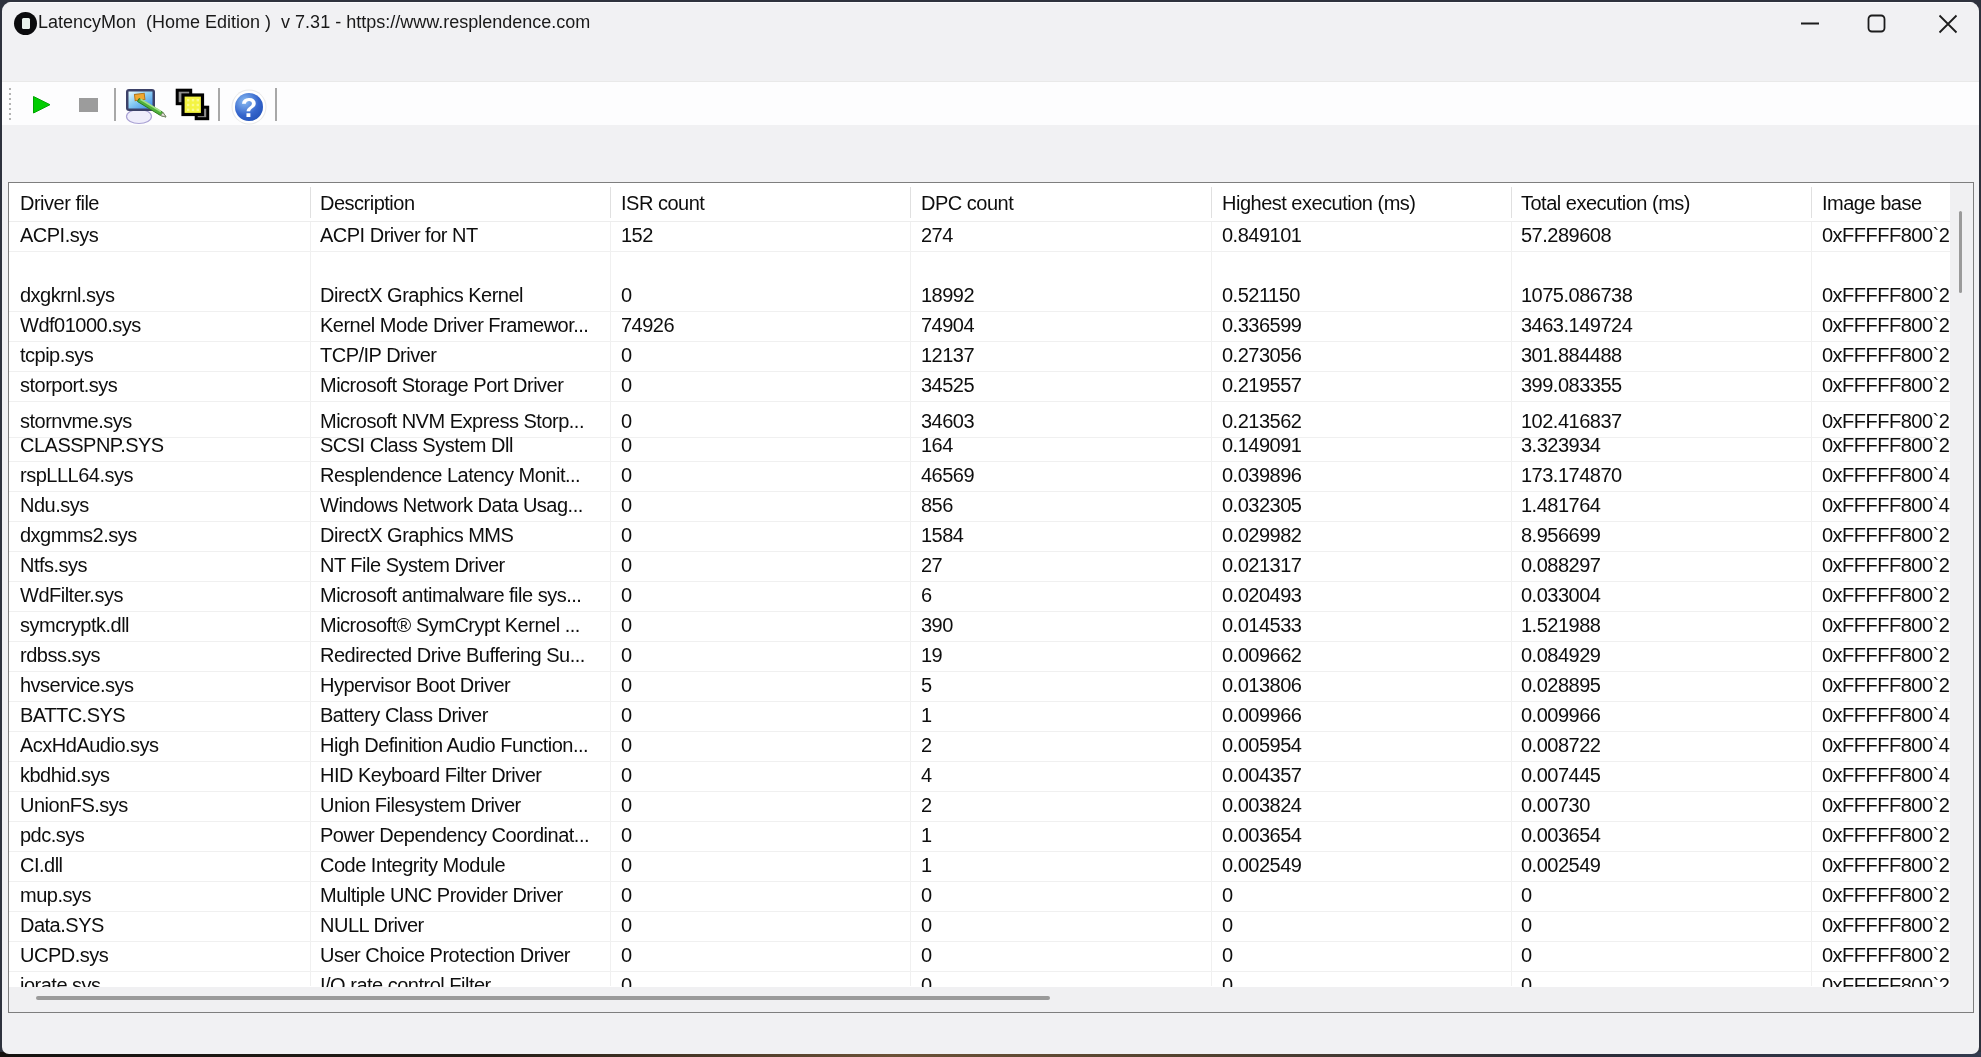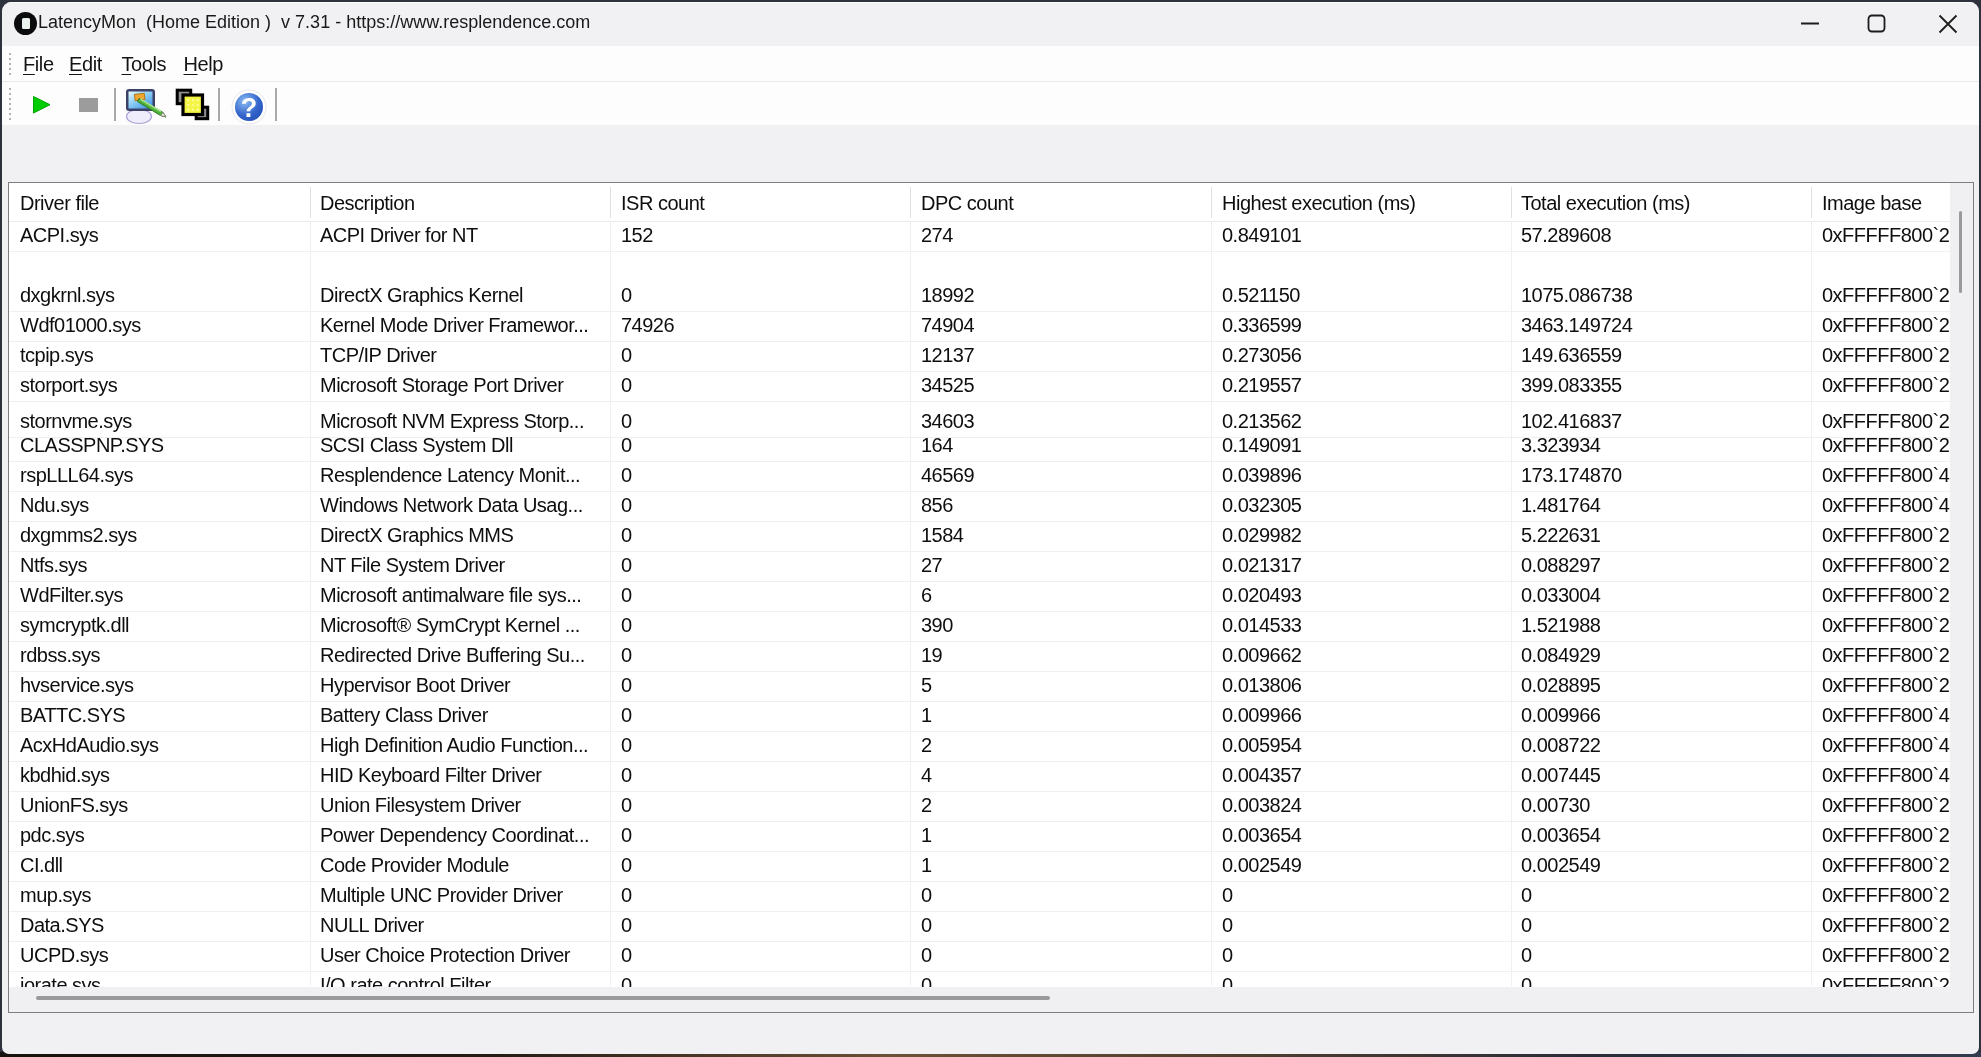--- a/index.html
+++ b/index.html
@@ -82,27 +82,20 @@
       <line x1="14" y1="21.5" x2="32" y2="21.5" stroke="#1c1c1c" stroke-width="1.8"></line>
     </svg>
     <svg class="capbtn" style="right:80px" viewBox="0 0 46 44">
       <rect x="15.5" y="13.5" width="16" height="16" rx="3.4" fill="none" stroke="#1c1c1c" stroke-width="1.8"></rect>
     </svg>
     <svg class="capbtn" style="right:8px" viewBox="0 0 46 44">
       <path d="M14.5 13.5 L31.5 30.5 M31.5 13.5 L14.5 30.5" stroke="#1c1c1c" stroke-width="1.8" fill="none"></path>
     </svg>
   </div>
 
-  <div id="menubar">
-    <div class="grip" style="left:7px;top:7px;height:24px"></div>
-    <span class="mi" style="left:21px"><u>F</u>ile</span>
-    <span class="mi" style="left:67px"><u>E</u>dit</span>
-    <span class="mi" style="left:119.5px"><u>T</u>ools</span>
-    <span class="mi" style="left:181.5px"><u>H</u>elp</span>
-  </div>
 
   <div id="toolbar">
     <div class="grip" style="left:7px;top:6px;height:34px"></div>
     <svg class="abs" style="left:30px;top:14px" width="20" height="18" viewBox="0 0 20 18">
       <path d="M1.5 0.5 L18 8.7 L1.5 17 Z" fill="#00cd00" stroke="#00a400" stroke-width="1"></path>
     </svg>
     <div class="abs" style="left:77px;top:16px;width:19px;height:14px;background:#9c9c9c"></div>
     <div class="tsep" style="left:112px"></div>
 
     <svg class="abs" style="left:122px;top:5px" width="44" height="40" viewBox="0 0 44 40">
@@ -206,21 +199,21 @@
         <span class="c" style="left:1213px">0.336599</span>
         <span class="c" style="left:1512px">3463.149724</span>
         <span class="c" style="left:1813px">0xFFFFF800`2</span>
       </div>
 <div class="row" style="top:159px">
         <span class="c" style="left:11px">tcpip.sys</span>
         <span class="c" style="left:311px">TCP/IP Driver</span>
         <span class="c" style="left:612px">0</span>
         <span class="c" style="left:912px">12137</span>
         <span class="c" style="left:1213px">0.273056</span>
-        <span class="c" style="left:1512px">149.636559</span>
+        <span class="c" style="left:1512px">301.884488</span>
         <span class="c" style="left:1813px">0xFFFFF800`2</span>
       </div>
 <div class="row" style="top:189px">
         <span class="c" style="left:11px">storport.sys</span>
         <span class="c" style="left:311px">Microsoft Storage Port Driver</span>
         <span class="c" style="left:612px">0</span>
         <span class="c" style="left:912px">34525</span>
         <span class="c" style="left:1213px">0.219557</span>
         <span class="c" style="left:1512px">399.083355</span>
         <span class="c" style="left:1813px">0xFFFFF800`2</span>
@@ -260,21 +253,21 @@
         <span class="c" style="left:1213px">0.032305</span>
         <span class="c" style="left:1512px">1.481764</span>
         <span class="c" style="left:1813px">0xFFFFF800`4</span>
       </div>
 <div class="row" style="top:339px">
         <span class="c" style="left:11px">dxgmms2.sys</span>
         <span class="c" style="left:311px">DirectX Graphics MMS</span>
         <span class="c" style="left:612px">0</span>
         <span class="c" style="left:912px">1584</span>
         <span class="c" style="left:1213px">0.029982</span>
-        <span class="c" style="left:1512px">5.222631</span>
+        <span class="c" style="left:1512px">8.956699</span>
         <span class="c" style="left:1813px">0xFFFFF800`2</span>
       </div>
 <div class="row" style="top:369px">
         <span class="c" style="left:11px">Ntfs.sys</span>
         <span class="c" style="left:311px">NT File System Driver</span>
         <span class="c" style="left:612px">0</span>
         <span class="c" style="left:912px">27</span>
         <span class="c" style="left:1213px">0.021317</span>
         <span class="c" style="left:1512px">0.088297</span>
         <span class="c" style="left:1813px">0xFFFFF800`2</span>
@@ -355,21 +348,21 @@
         <span class="c" style="left:11px">pdc.sys</span>
         <span class="c" style="left:311px">Power Dependency Coordinat...</span>
         <span class="c" style="left:612px">0</span>
         <span class="c" style="left:912px">1</span>
         <span class="c" style="left:1213px">0.003654</span>
         <span class="c" style="left:1512px">0.003654</span>
         <span class="c" style="left:1813px">0xFFFFF800`2</span>
       </div>
 <div class="row" style="top:669px">
         <span class="c" style="left:11px">CI.dll</span>
-        <span class="c" style="left:311px">Code Provider Module</span>
+        <span class="c" style="left:311px">Code Integrity Module</span>
         <span class="c" style="left:612px">0</span>
         <span class="c" style="left:912px">1</span>
         <span class="c" style="left:1213px">0.002549</span>
         <span class="c" style="left:1512px">0.002549</span>
         <span class="c" style="left:1813px">0xFFFFF800`2</span>
       </div>
 <div class="row" style="top:699px">
         <span class="c" style="left:11px">mup.sys</span>
         <span class="c" style="left:311px">Multiple UNC Provider Driver</span>
         <span class="c" style="left:612px">0</span>

